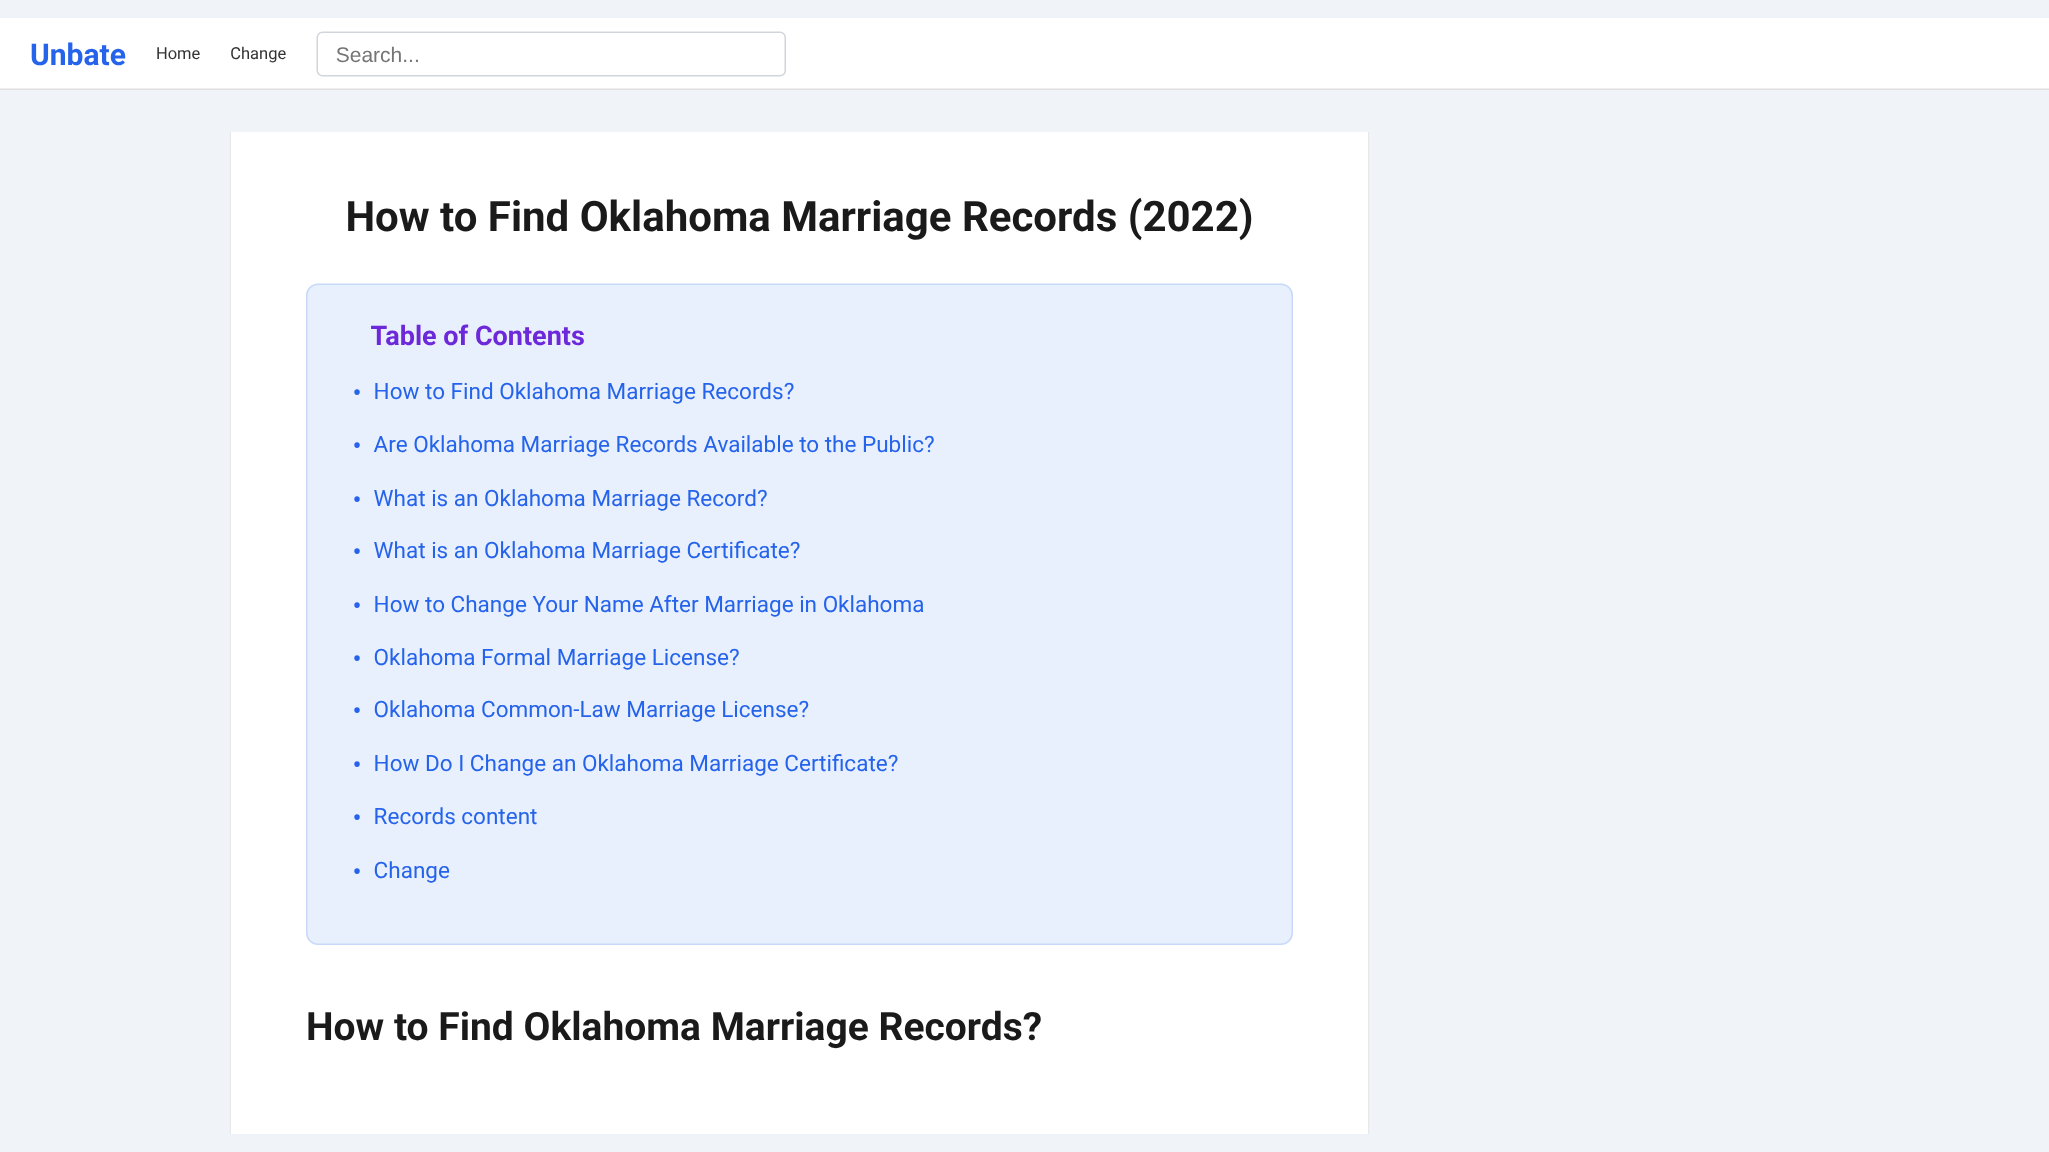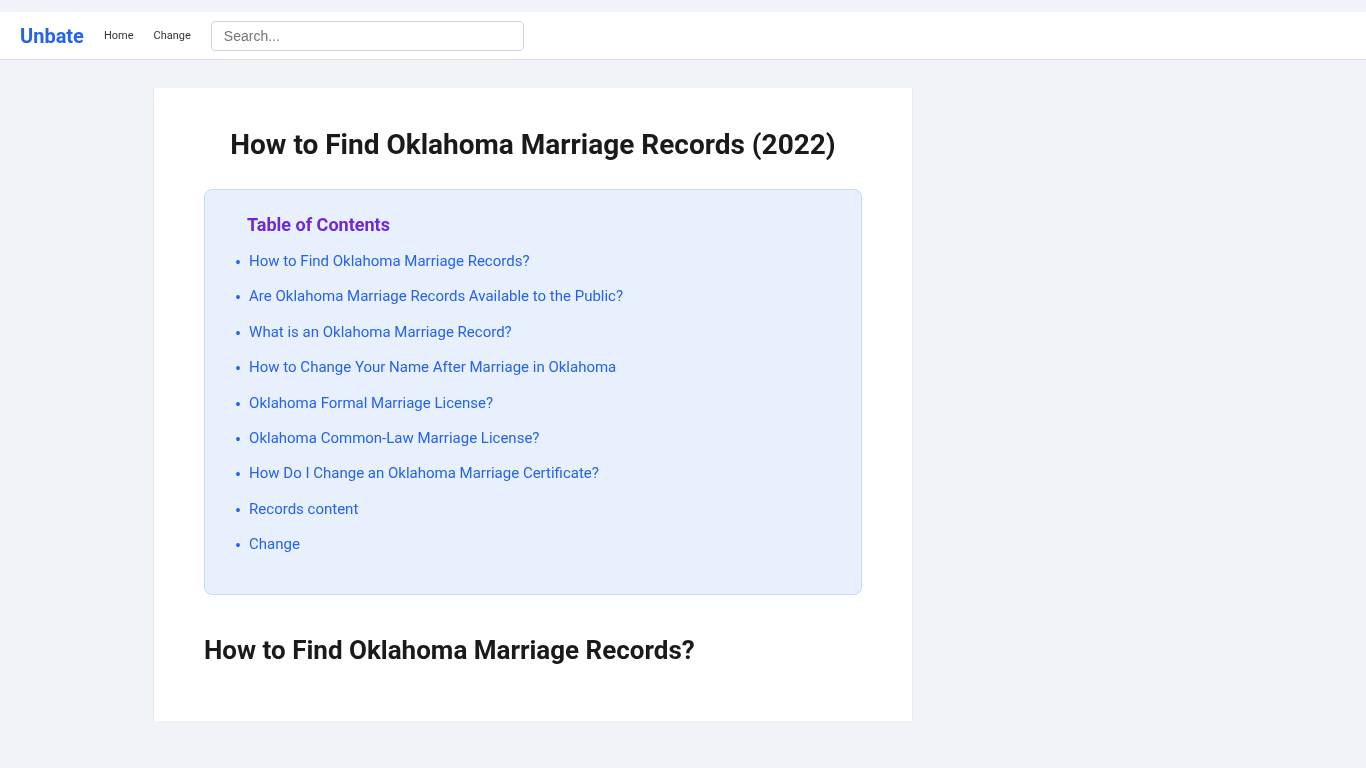--- a/index.html
+++ b/index.html
@@ -159,20 +159,23 @@
       <li>
             <a class="toc-link" href="#">How to Find Oklahoma Marriage Records?</a>
           </li>
           <li>
             <a class="toc-link" href="#">Are Oklahoma Marriage Records Available to the Public?</a>
           </li>
           <li>
             <a class="toc-link" href="#">What is an Oklahoma Marriage Record?</a>
           </li>
           <li>
+            <a class="toc-link" href="#">What is an Oklahoma Marriage Certificate?</a>
+          </li>
+          <li>
             <a class="toc-link" href="#">How to Change Your Name After Marriage in Oklahoma</a>
           </li>
           <li>
             <a class="toc-link" href="#">Oklahoma Formal Marriage License?</a>
           </li>
           <li>
             <a class="toc-link" href="#">Oklahoma Common-Law Marriage License?</a>
           </li>
           <li>
             <a class="toc-link" href="#">How Do I Change an Oklahoma Marriage Certificate?</a>

